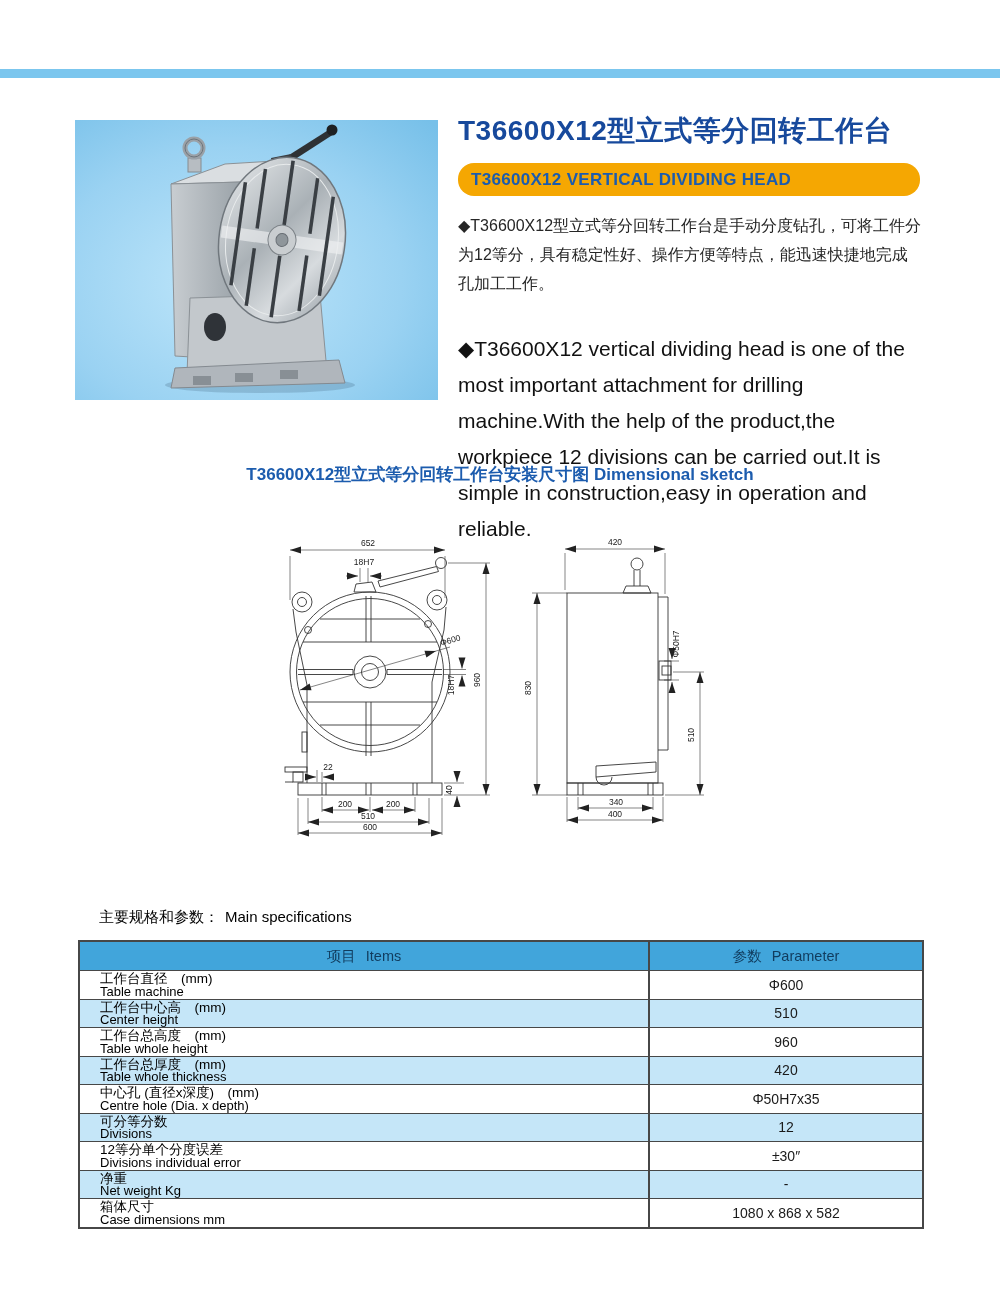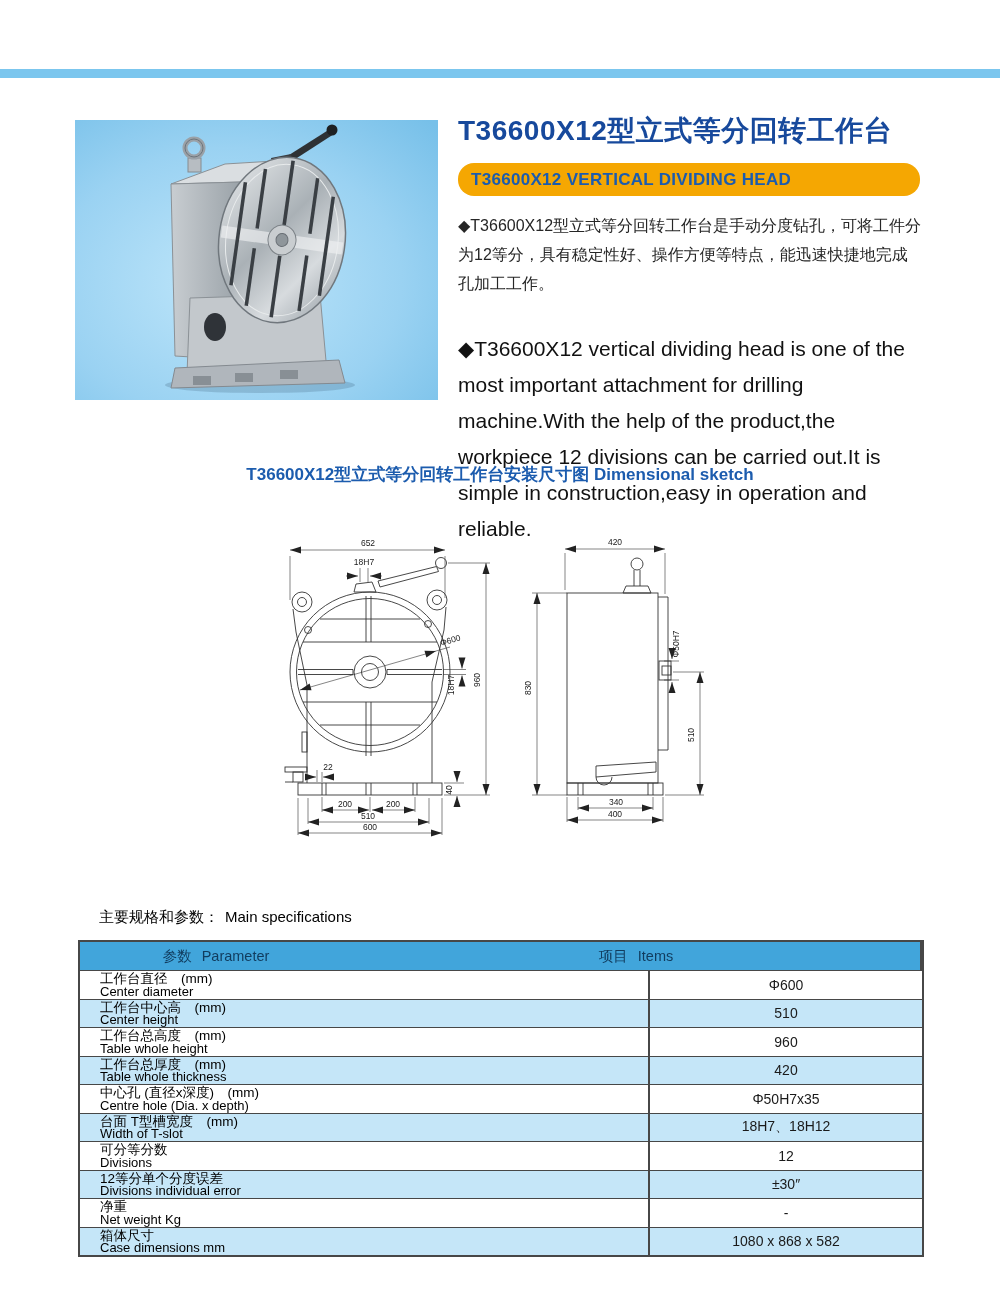--- a/index.html
+++ b/index.html
@@ -261,36 +261,36 @@
       <text x="355" y="297">400</text>
     </g>
   </svg>
 
   <div class="spec-heading">
     <span class="cn">主要规格和参数：</span><span class="en">Main specifications</span>
   </div>
 
   <div class="spec-table">
     <div class="thead">
+      <div class="th items">
+        <span>项目</span>
+          <span class="gap"></span>
+        <span>Items</span>
+      </div>
       <div class="th param">
         <span>参数</span>
           <span class="gap"></span>
         <span>Parameter</span>
       </div>
-      <div class="th items">
-        <span>项目</span>
-          <span class="gap"></span>
-        <span>Items</span>
-      </div>
     </div>
 
     <div class="trow">
       <div class="td items">
           <div class="cn">工作台直径　(mm)</div>
-          <div class="en">Center diameter</div>
+          <div class="en">Table machine</div>
         </div>
       <div class="td param">Φ600</div>
     </div>
     <div class="trow">
       <div class="td items">
           <div class="cn">工作台中心高　(mm)</div>
           <div class="en">Center height</div>
         </div>
       <div class="td param">510</div>
     </div>
@@ -310,27 +310,20 @@
     </div>
     <div class="trow">
       <div class="td items">
           <div class="cn">中心孔 (直径x深度)　(mm)</div>
           <div class="en">Centre hole (Dia. x depth)</div>
         </div>
       <div class="td param">Φ50H7x35</div>
     </div>
     <div class="trow">
       <div class="td items">
-          <div class="cn">台面 T型槽宽度　(mm)</div>
-          <div class="en">Width of T-slot</div>
-        </div>
-      <div class="td param">18H7、18H12</div>
-    </div>
-    <div class="trow">
-      <div class="td items">
           <div class="cn">可分等分数</div>
           <div class="en">Divisions</div>
         </div>
       <div class="td param">12</div>
     </div>
     <div class="trow">
       <div class="td items">
           <div class="cn">12等分单个分度误差</div>
           <div class="en">Divisions individual error</div>
         </div>

